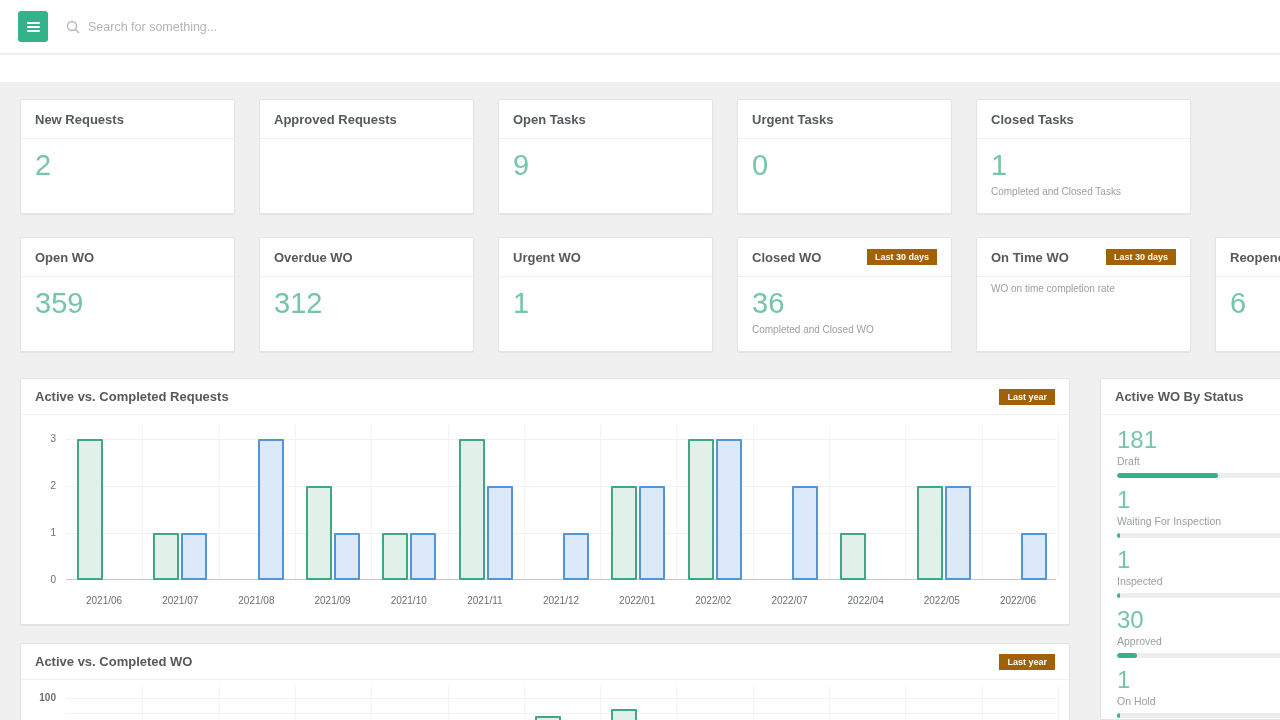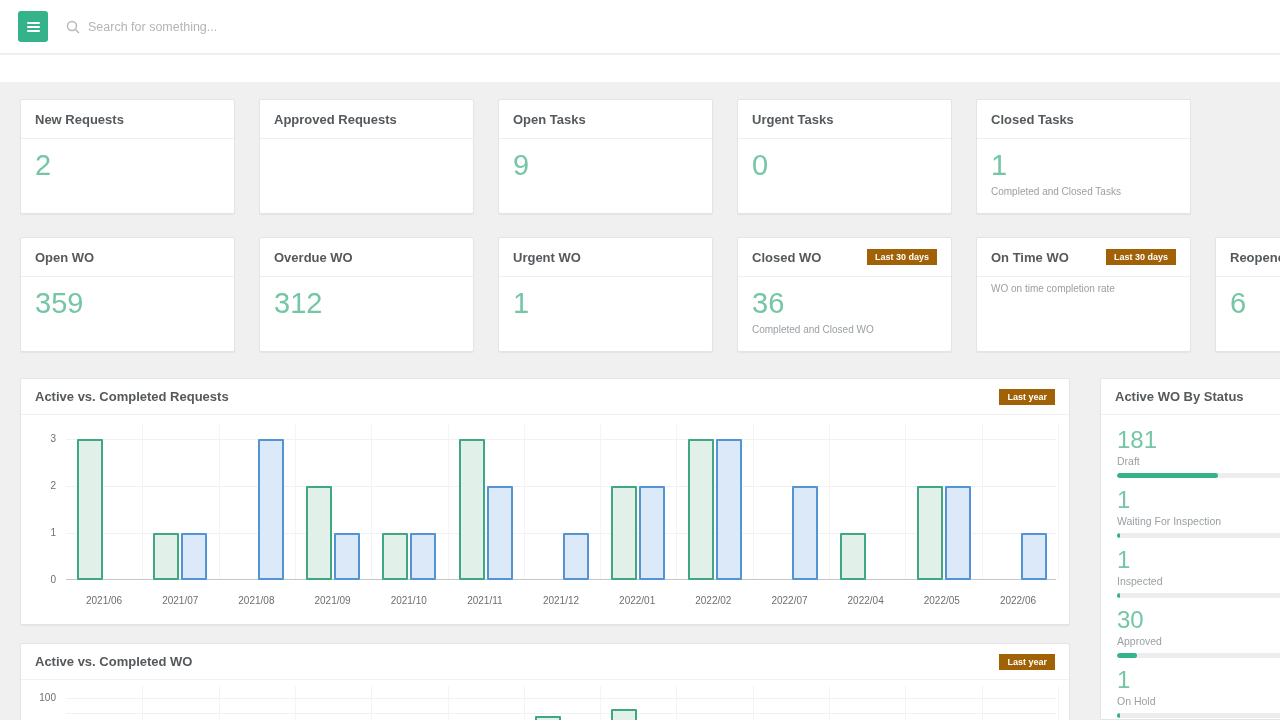--- a/index.html
+++ b/index.html
@@ -244,21 +244,21 @@
     </div>
 </div>
 
 <div class="panel" id="chart2-card">
   <div class="panel-header">
     <span class="panel-title">Active vs. Completed WO</span>
     <span class="badge">Last year</span>
   </div>
   <div class="plot" id="plot2">
       <div class="hgrid" style="top: 12px;"></div>
-      <div class="ytick" style="top: 6px;">100</div>
+      <div class="ytick" style="top: 6px; font-weight: bold;">100</div>
       <div class="hgrid" style="top: 27px;"></div>
       <div class="ytick" style="top: 34px;">90</div>
       <div class="vgrid" style="left: 76.3077px;"></div>
       <div class="vgrid" style="left: 152.615px;"></div>
       <div class="vgrid" style="left: 228.923px;"></div>
       <div class="vgrid" style="left: 305.231px;"></div>
       <div class="vgrid" style="left: 381.538px;"></div>
       <div class="vgrid" style="left: 457.846px;"></div>
       <div class="vgrid" style="left: 534.154px;"></div>
       <div class="vgrid" style="left: 610.462px;"></div>

